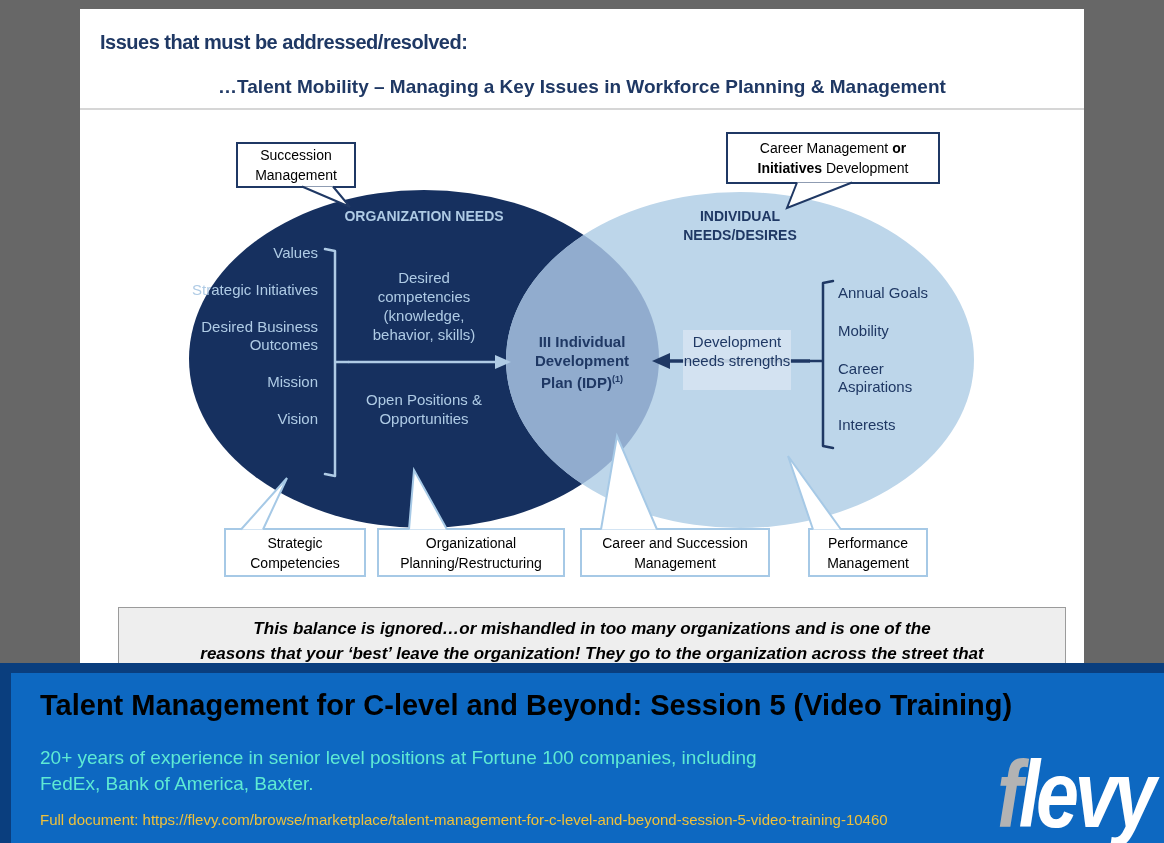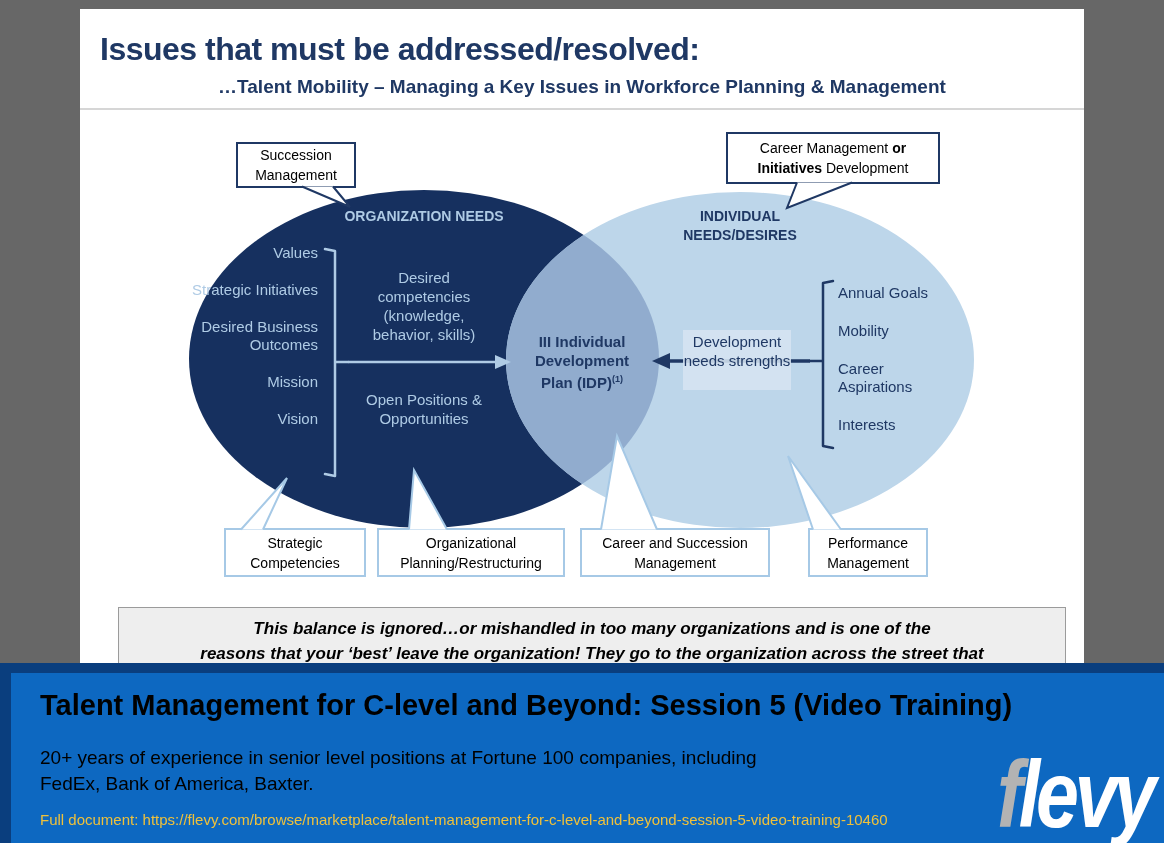--- a/index.html
+++ b/index.html
@@ -2,21 +2,21 @@
 <html><head>
 <meta charset="utf-8">
 <style>
   * { margin:0; padding:0; box-sizing:border-box; }
   html,body { width:1164px; height:843px; }
   body { background:#676767; font-family:"Liberation Sans", sans-serif; position:relative; overflow:hidden; }
   #page { position:relative; width:1164px; height:843px; }
 
   
   .slide { position:absolute; left:80px; top:9px; width:1004px; height:654px; background:#ffffff; }
-  .slide-title { position:absolute; left:100px; top:31px; font-size:32px; font-weight:bold; color:#1F3864; letter-spacing:-0.5px; }
+  .slide-title { position:absolute; left:100px; top:31px; font-size:20px; font-weight:bold; color:#1F3864; letter-spacing:-0.5px; }
   .slide-subtitle { position:absolute; left:80px; top:76px; width:1004px; text-align:center; font-size:19px; font-weight:bold; color:#1F3864; }
   .header-divider { position:absolute; left:80px; top:108px; width:1004px; border-top:2px solid #D6D6D6; }
 
   svg.layer { position:absolute; left:0; top:0; width:1164px; height:843px; pointer-events:none; }
   .z1{ z-index:1; } .z3{ z-index:3; }
 
   
   .abs { position:absolute; }
   .venn-title-left { left:344px; top:207px; width:160px; text-align:center; font-size:14px; font-weight:bold; color:#AFCBE5; line-height:19px; z-index:2; }
   .venn-title-right { left:650px; top:207px; width:180px; text-align:center; font-size:14px; font-weight:bold; color:#1F3864; line-height:19px; z-index:2; }
@@ -42,21 +42,21 @@
   .co-b4 { left:808px; top:528px; width:120px; height:49px; }
 
   
   .note-box { position:absolute; left:118px; top:607px; width:948px; height:72px; background:#EEEEEE; border:1px solid #9B9B9B; z-index:2; text-align:center; padding-top:8px; }
   .note-box p { font-size:17px; font-weight:bold; font-style:italic; color:#000; line-height:25px; }
 
   
   .banner { position:absolute; left:0; top:663px; width:1164px; height:180px; background:#0A3E7E; z-index:10; }
   .banner-inner { position:absolute; left:11px; top:10px; width:1153px; height:170px; background:#0D68C1; overflow:hidden; }
   .banner-title { position:absolute; left:29px; top:16px; font-size:29px; font-weight:bold; color:#000000; white-space:nowrap; }
-  .banner-sub { position:absolute; left:29px; top:72px; font-size:19px; color:#000000; line-height:26px; }
+  .banner-sub { position:absolute; left:29px; top:72px; font-size:19px; color:#5eead4; line-height:26px; }
   .banner-link { position:absolute; left:29px; top:138px; font-size:15px; color:#EFC13B; white-space:nowrap; }
   .flevy-logo { position:absolute; right:12px; bottom:4px; font-size:94px; font-weight:bold; font-style:italic; letter-spacing:-5px; line-height:0.95; transform:scaleX(0.82); transform-origin:right bottom; }
   .flevy-logo .lf { color:#B3B3B3; }
   .flevy-logo .lr { color:#ffffff; }
 </style>
 </head>
 <body>
 
 <div id="page">
 

